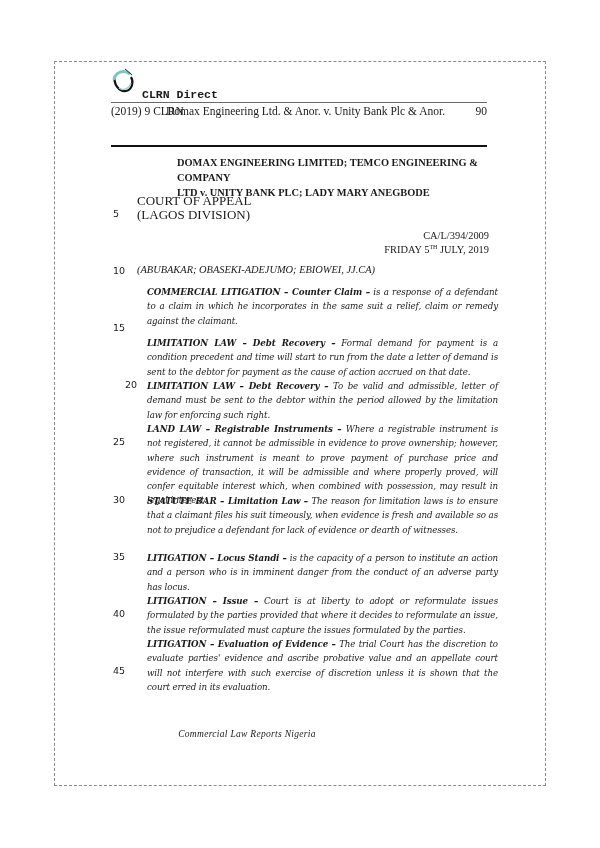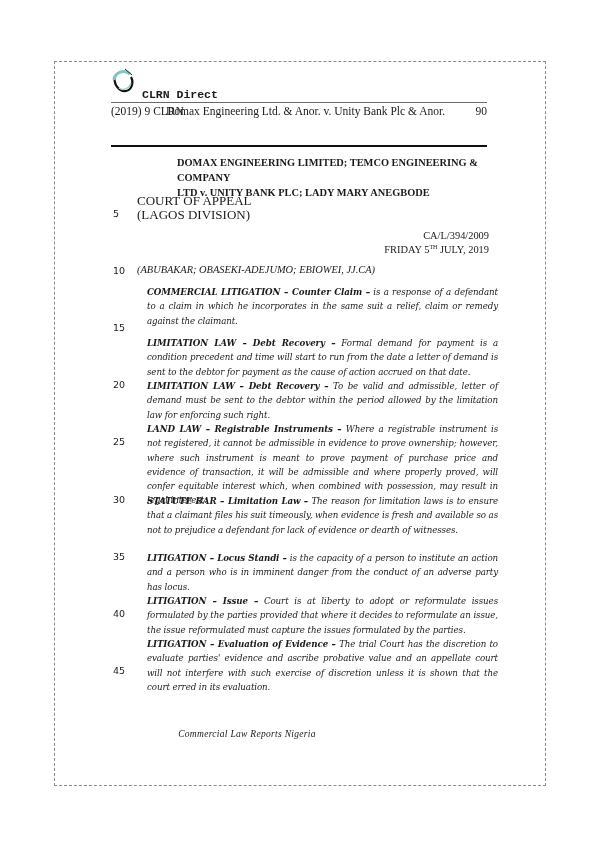--- a/index.html
+++ b/index.html
@@ -56,21 +56,21 @@
 <div class="court" style="top:207px;">(LAGOS DIVISION)</div>
 
 <div class="right" style="top:230px;">CA/L/394/2009</div>
 <div class="right" style="top:244px;"><span>FRIDAY 5</span><sup>TH</sup><span> JULY, 2019</span></div>
 
 <div class="coram">(ABUBAKAR; OBASEKI-ADEJUMO; EBIOWEI, JJ.CA)</div>
 
 <div class="lnum" style="top:208px;">5</div>
 <div class="lnum" style="top:265px;">10</div>
 <div class="lnum" style="top:322px;">15</div>
-<div class="lnum" style="top:379px;">20</div>
+<div class="lnum" style="top:379px;margin-left:12px;">20</div>
 <div class="lnum" style="top:436px;">25</div>
 <div class="lnum" style="top:494px;">30</div>
 <div class="lnum" style="top:551px;">35</div>
 <div class="lnum" style="top:608px;">40</div>
 <div class="lnum" style="top:665px;">45</div>
 
 <div class="para" style="top:285px;"><span class="head">COMMERCIAL LITIGATION – Counter Claim –</span><span> is a response of a defendant to a claim in which he incorporates in the same suit a relief, claim or remedy against the claimant.</span></div>
 <div class="para" style="top:336px;"><span class="head">LIMITATION LAW – Debt Recovery –</span><span> Formal demand for payment is a condition precedent and time will start to run from the date a letter of demand is sent to the debtor for payment as the cause of action accrued on that date.</span></div>
 <div class="para" style="top:379px;"><span class="head">LIMITATION LAW – Debt Recovery –</span><span> To be valid and admissible, letter of demand must be sent to the debtor within the period allowed by the limitation law for enforcing such right.</span></div>
 <div class="para" style="top:422px;"><span class="head">LAND LAW – Registrable Instruments –</span><span> Where a registrable instrument is not registered, it cannot be admissible in evidence to prove ownership; however, where such instrument is meant to prove payment of purchase price and evidence of transaction, it will be admissible and where properly proved, will confer equitable interest which, when combined with possession, may result in legal interest.</span></div>

